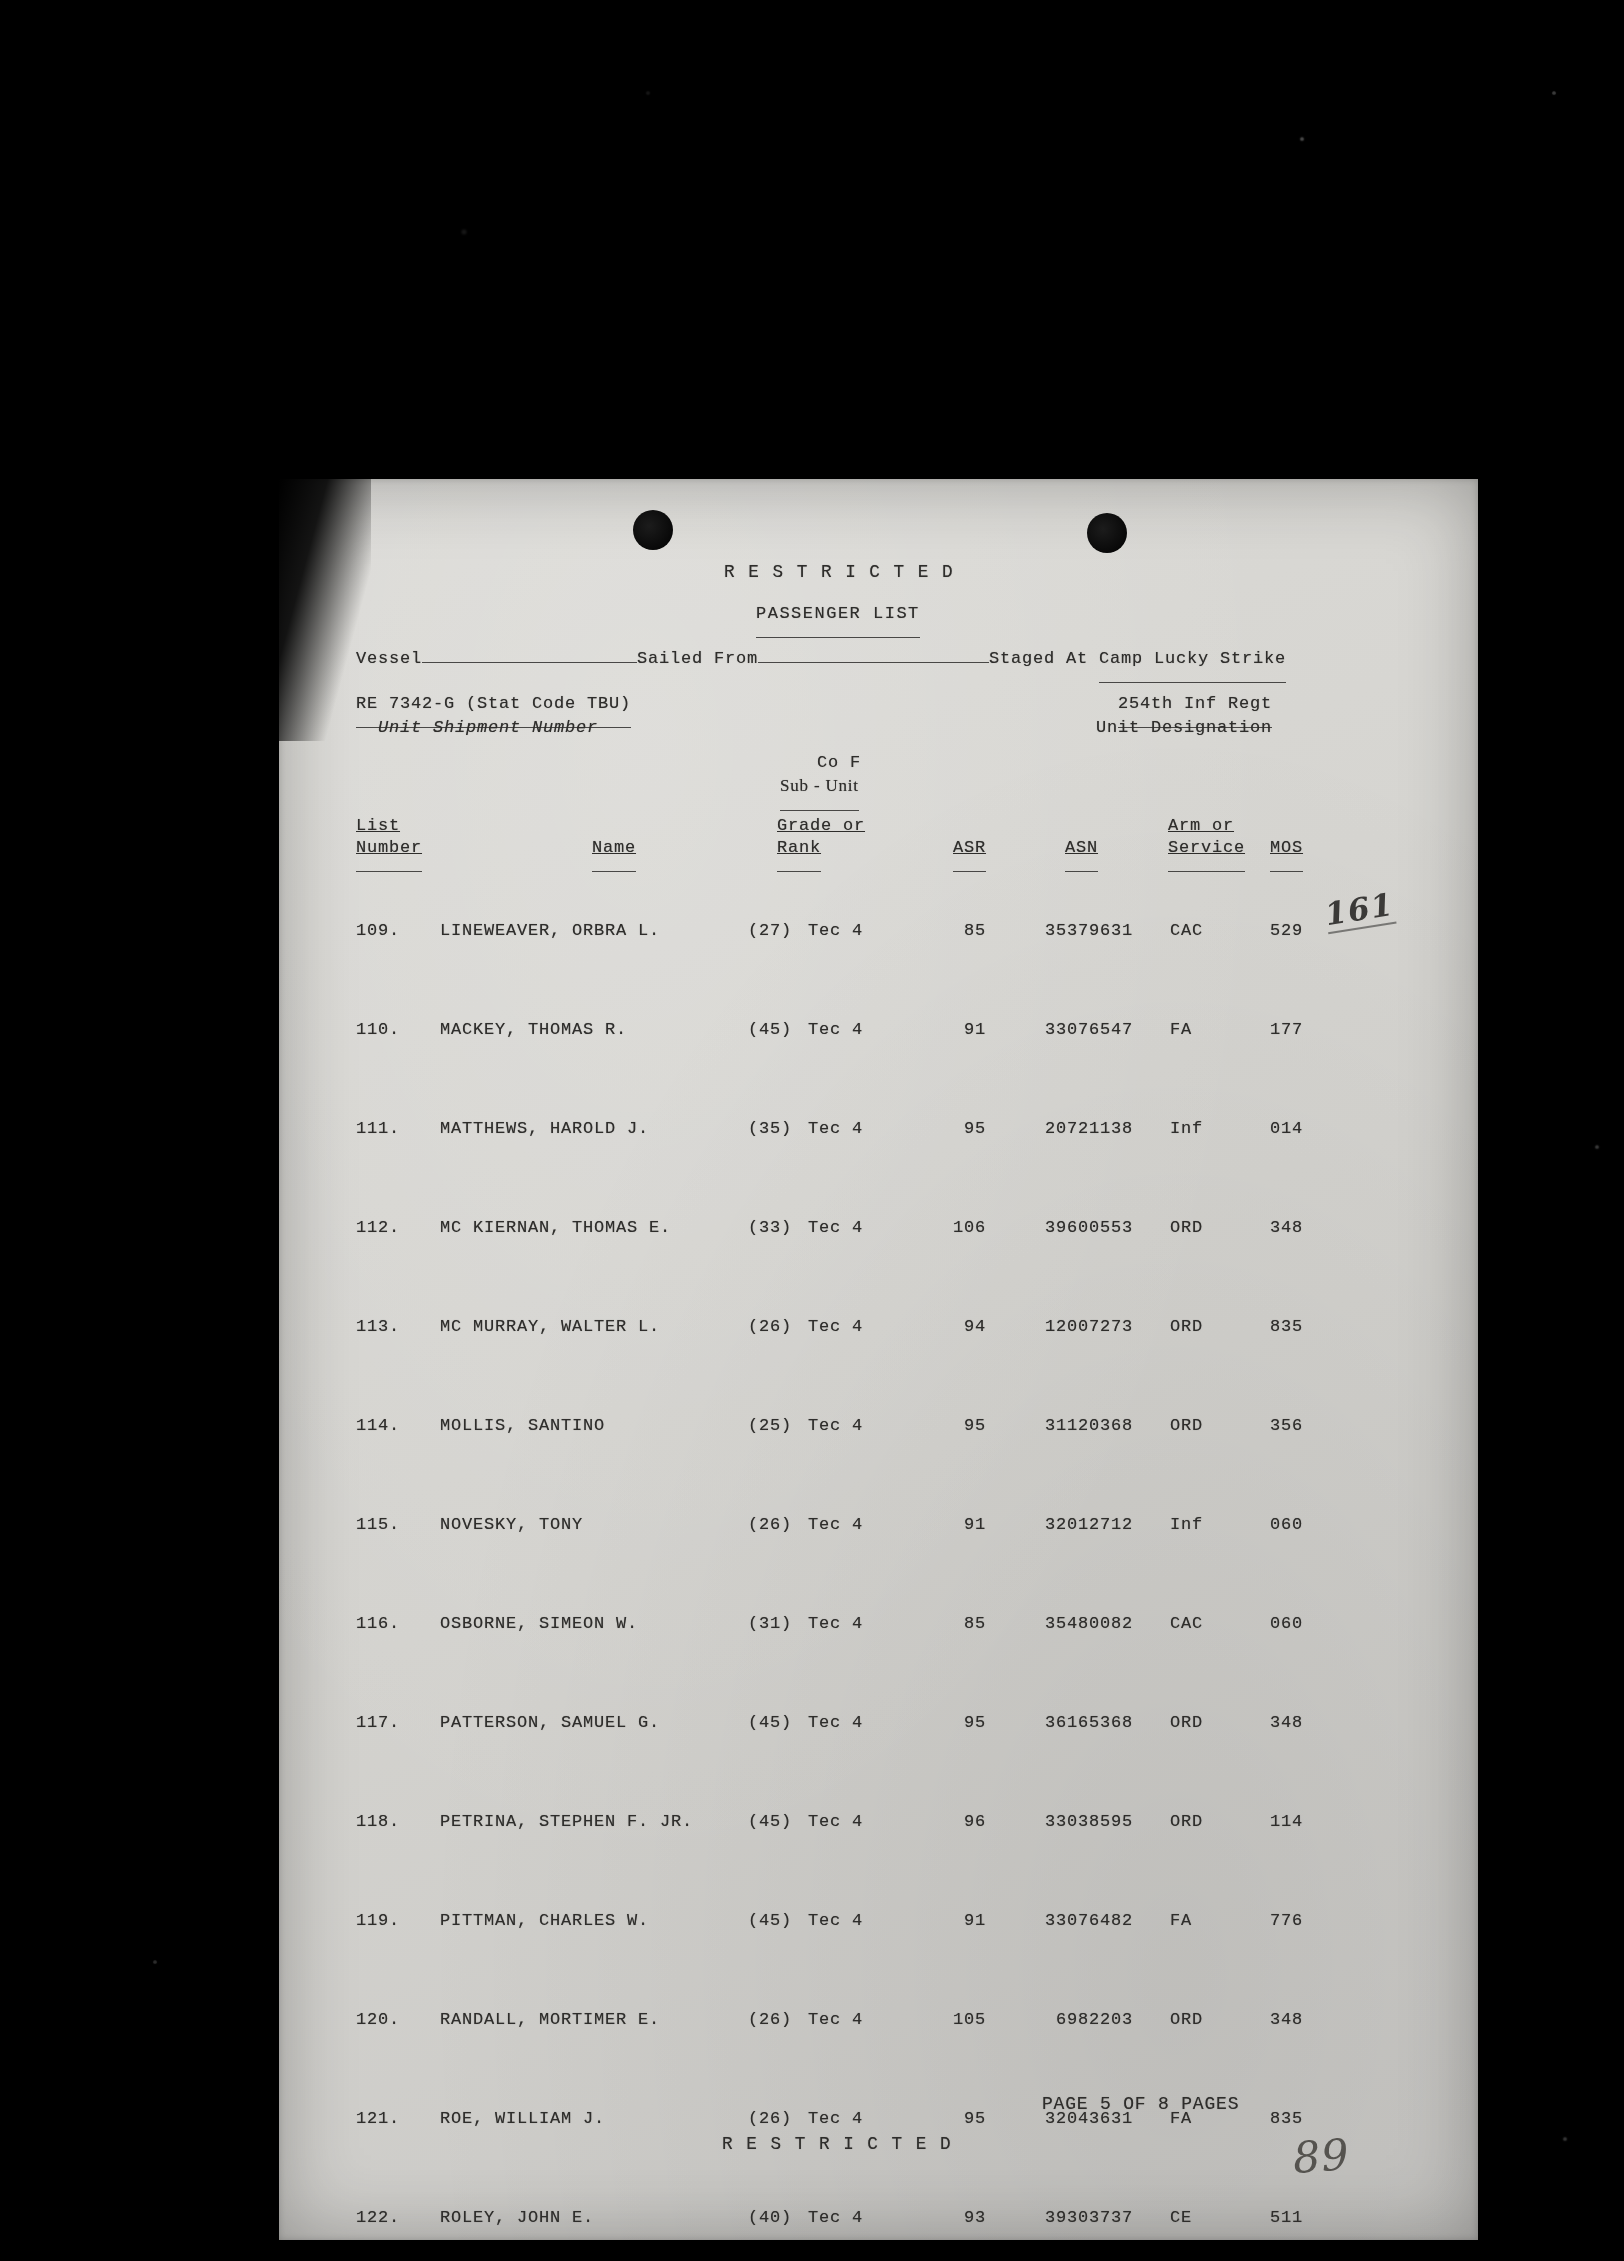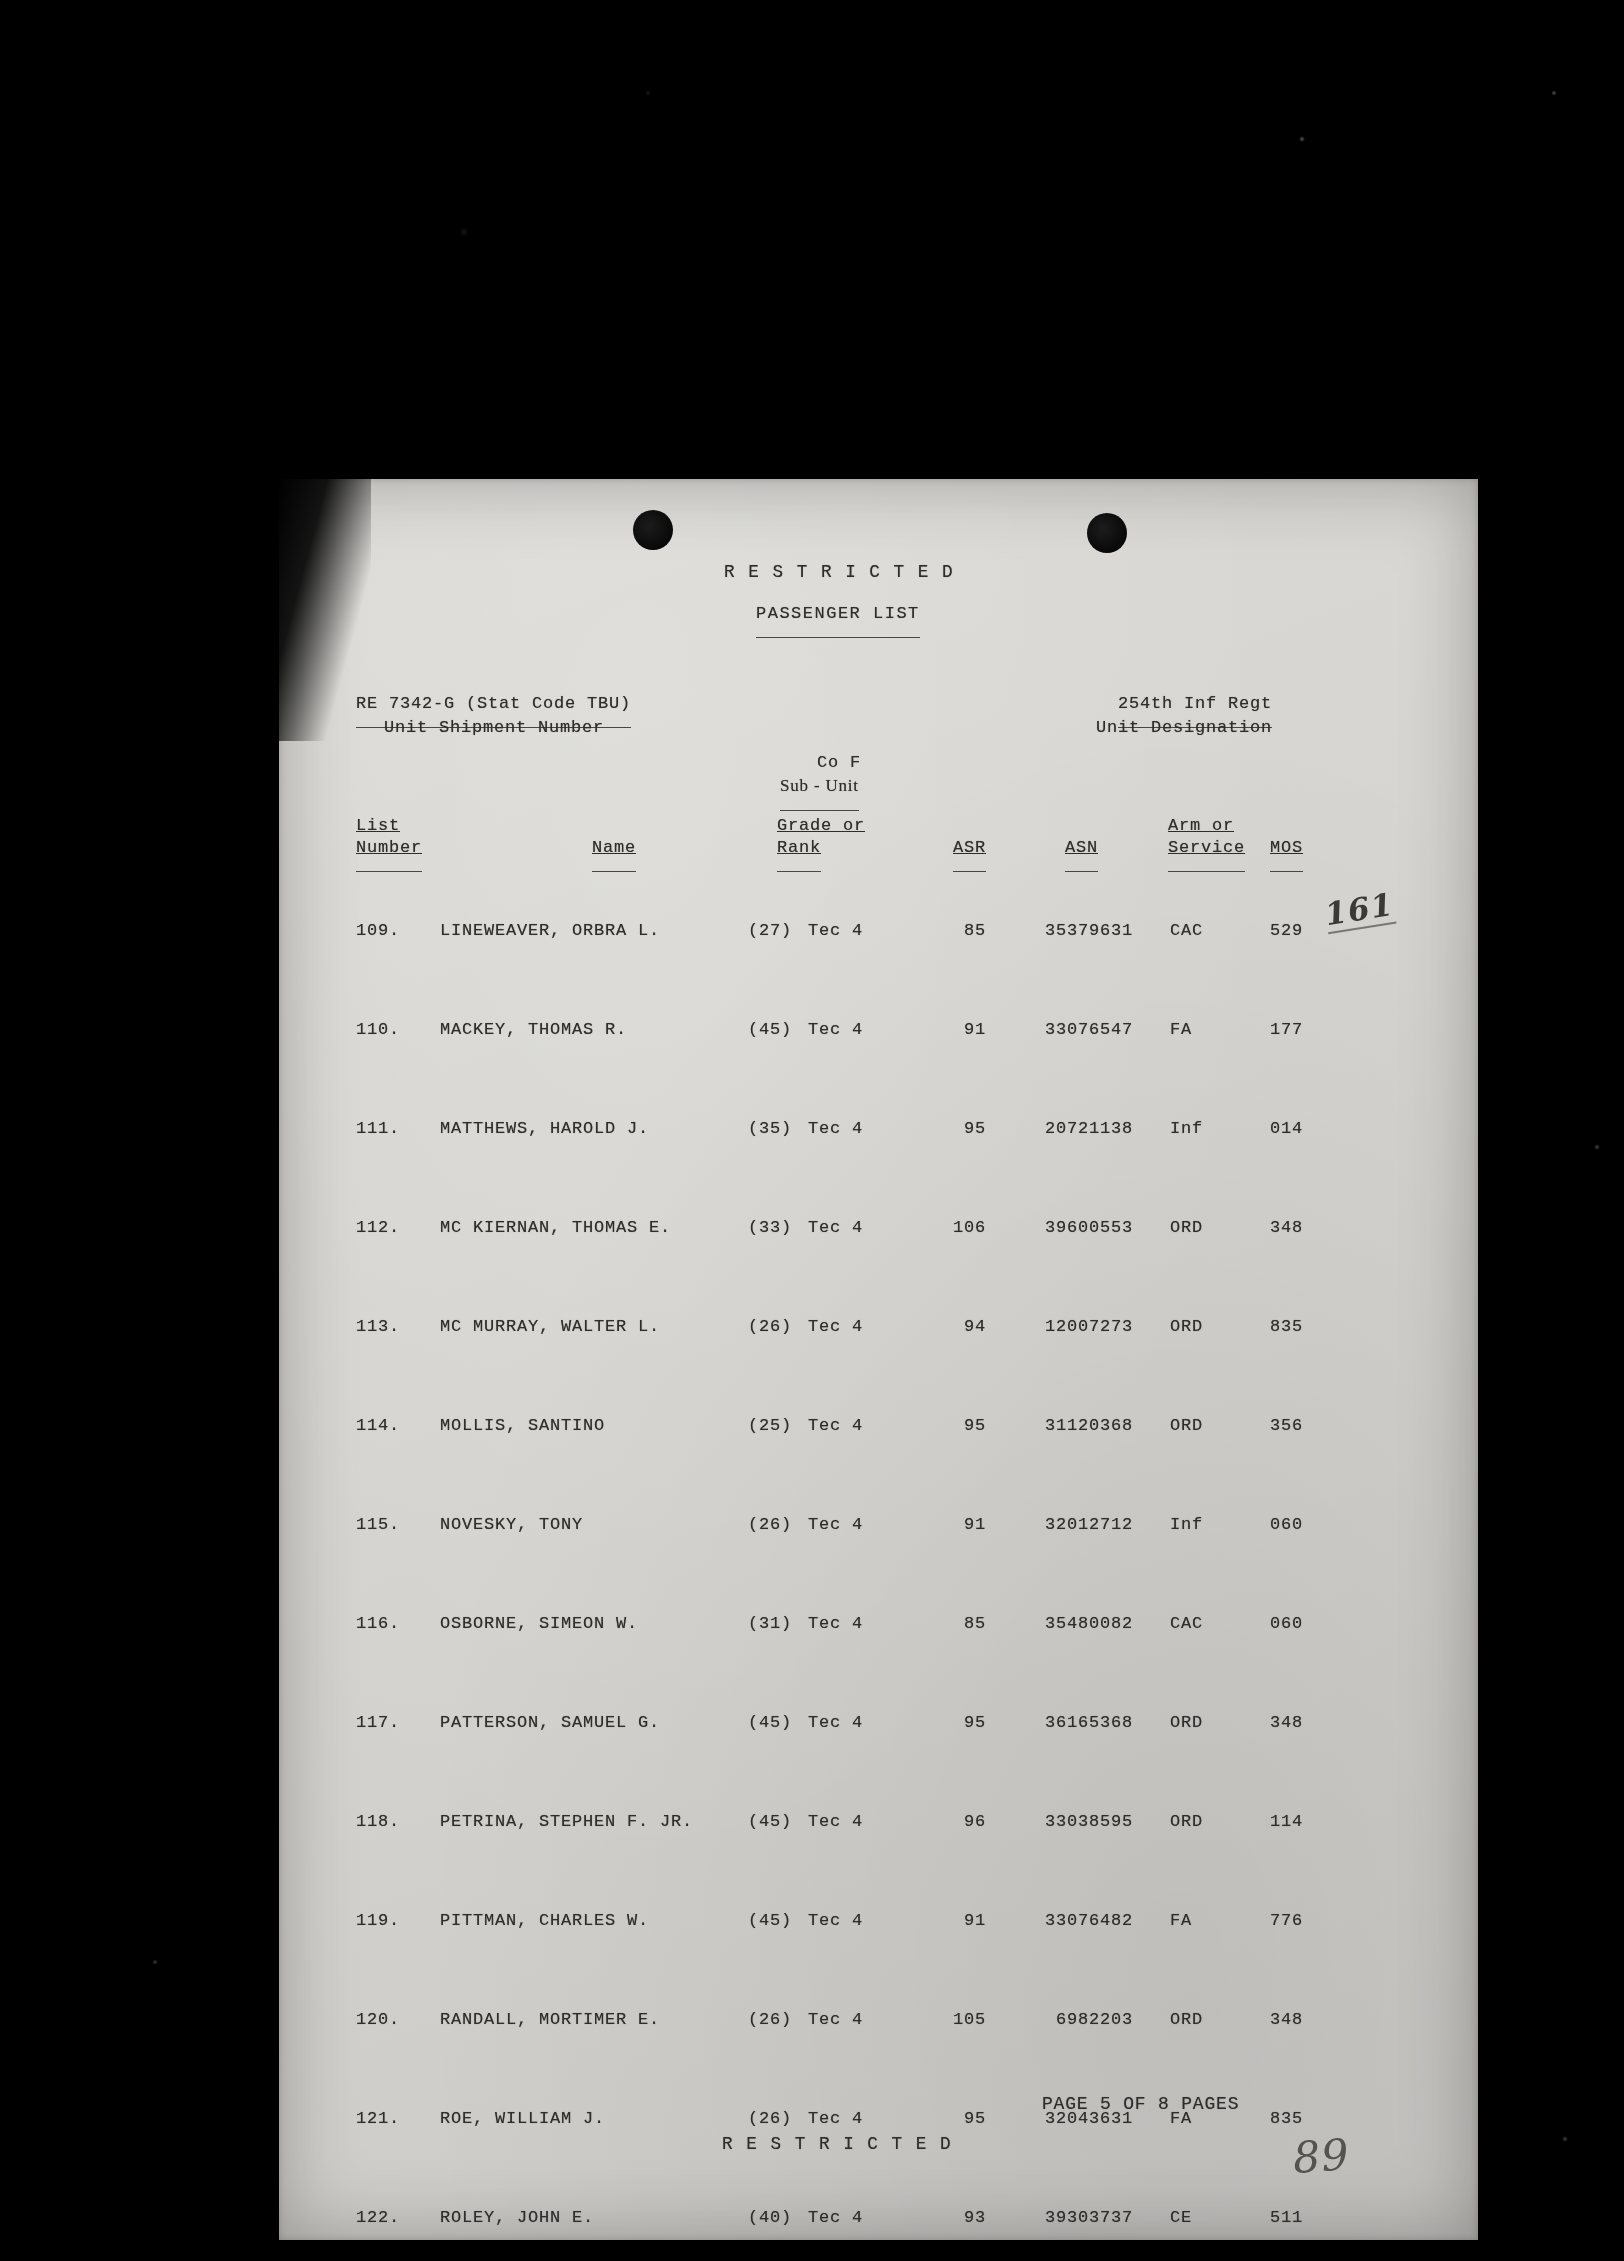--- a/index.html
+++ b/index.html
@@ -63,21 +63,21 @@
     border-bottom: 1.5px solid rgba(46,45,43,0.85);
     vertical-align: baseline;
   }
   .b1 { width: 215px; }
   .b2 { width: 231px; }
 
   .cls-top    { left: 445px;  top: 83px;  font-size: 17.7px; letter-spacing: 1.5px; }
   .doc-title  { left: 477px;  top: 125px;  letter-spacing: 1.5px; }
   .vessel-line{ left: 77px;  top: 170px; }
   .ship-num        { left: 77px;  top: 215px; }
-  .ship-num-label  { left: 105px;  top: 239px; }
+  .ship-num-label  { left: 99px;  top: 239px; font-style: italic; }
   .unit-desig      { left: 839px; top: 215px; }
   .unit-desig-label{ left: 817px; top: 239px; }
   .sub-unit-value  { left: 538px;  top: 274px; }
   .sub-unit-label  { left: 501px;  top: 297px; font-family: Liberation Serif, serif; }
 
   .thead { left: 0; top: 0; width: 100%; height: 0; }
   .h { position: absolute; white-space: pre; text-decoration: underline; }
   .h-list1 { left: 77px;  top: 337px; }
   .h-list2 { left: 77px;  top: 359px; }
   .h-name  { left: 313px;  top: 359px; }
@@ -129,20 +129,21 @@
   <div class="specks"></div>
 
   <div class="paper type">
     <div class="corner-shade"></div>
     <div class="hole hole1"></div>
     <div class="hole hole2"></div>
 
     <div class="cls-top">R E S T R I C T E D</div>
     <div class="doc-title ul">PASSENGER LIST</div>
 
+    <div class="vessel-line"><span>Vessel</span><span class="blank b1"></span><span>Sailed From</span><span class="blank b2"></span><span>Staged At</span><span> </span><span class="ul">Camp Lucky Strike</span></div>
 
     <div class="ship-num ul">RE 7342-G (Stat Code TBU)</div>
     <div class="ship-num-label">Unit Shipment Number</div>
     <div class="unit-desig ul">254th Inf Regt</div>
     <div class="unit-desig-label">Unit Designation</div>
 
     <div class="sub-unit-value">Co F</div>
     <div class="sub-unit-label ul">Sub - Unit</div>
 
     <div class="thead">

